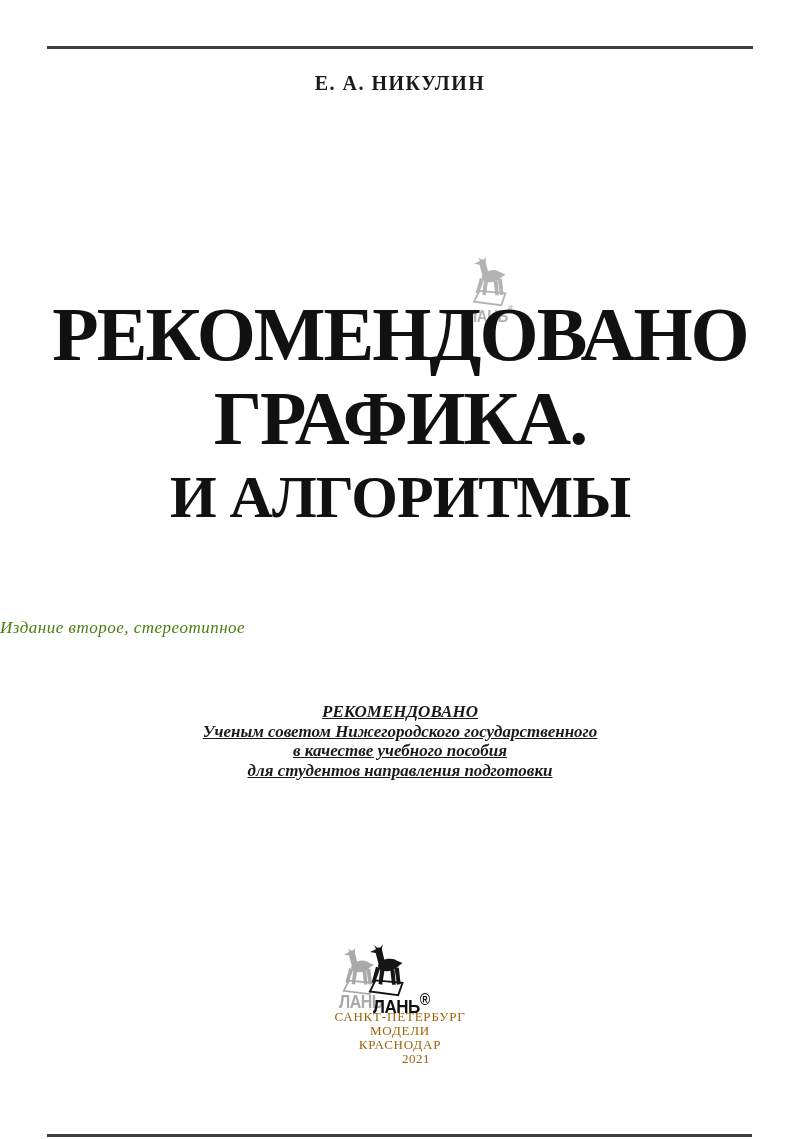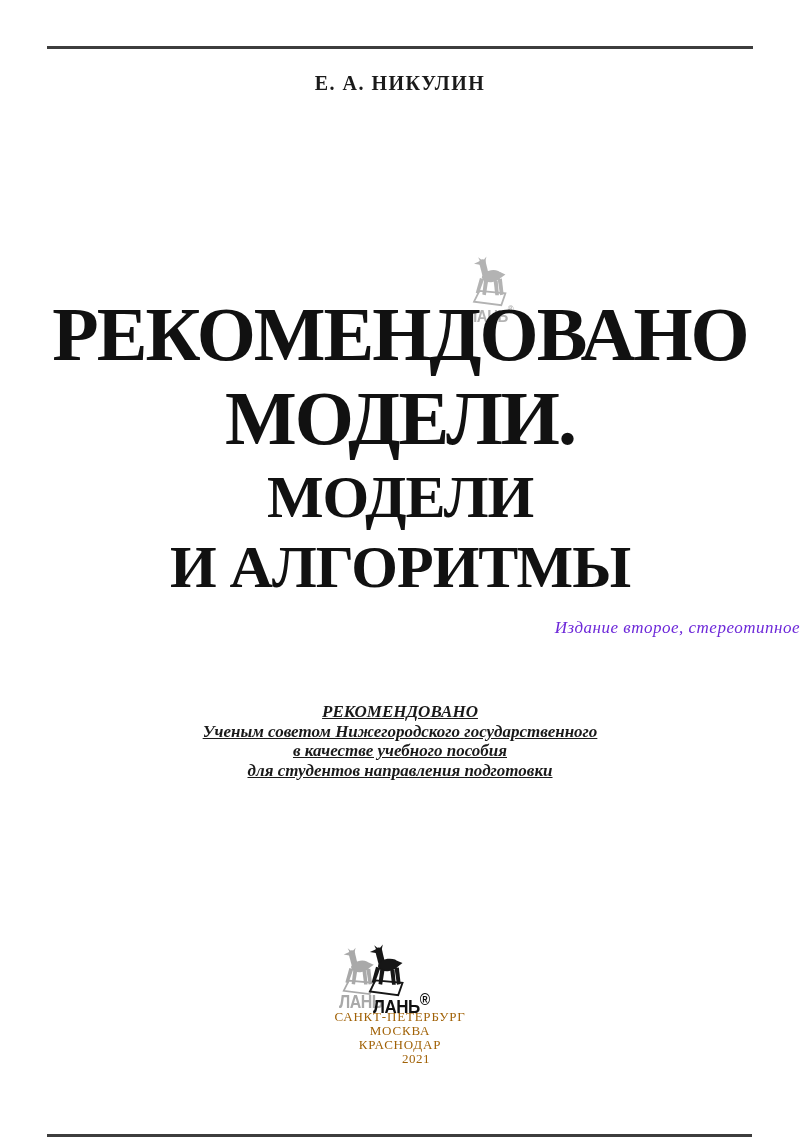--- a/index.html
+++ b/index.html
@@ -54,23 +54,23 @@
     position:absolute; left:0; right:0; top:462px;
     text-align:center;
     font-size:60px; line-height:70px;
     font-weight:bold; letter-spacing:-1px;
     color:#111111;
     z-index:2;
   }
 
   .edition {
     position:absolute; left:0; right:0; top:618px;
-    text-align:right;
+    text-align:left;
     font-style:italic; font-size:17px; letter-spacing:0.5px;
-    color:#6d28d9;
+    color:#4d7c0f;
   }
 
   .recommendation {
     position:absolute; left:0; right:0; top:702px;
     text-align:center;
     font-style:italic; font-weight:bold;
     font-size:17px; line-height:19.5px;
     color:#1a1a1a;
     text-decoration:underline;
   }
@@ -135,25 +135,24 @@
 
   <div class="watermark">
     <svg viewBox="0 0 60 86" width="36" height="51">
       <use href="#deer-shape"></use>
     </svg>
     <div class="logo-word"><span>ЛАНЬ</span><sup>®</sup></div>
   </div>
 
   <div class="title-main">
     <div>РЕКОМЕНДОВАНО</div>
-    <div>МОДЕЛИ.</div>
+    <div>ГРАФИКА.</div>
   </div>
 
   <div class="title-sub">
-    <div>МОДЕЛИ</div>
     <div>И АЛГОРИТМЫ</div>
   </div>
 
   <div class="edition">Издание второе, стереотипное</div>
 
   <div class="recommendation">
     <div>РЕКОМЕНДОВАНО</div>
     <div>Ученым советом Нижегородского государственного</div>
     <div>в качестве учебного пособия</div>
     <div>для студентов направления подготовки</div>
@@ -165,20 +164,20 @@
     </svg>
     <svg class="deer-black" viewBox="0 0 60 86">
       <use href="#deer-shape"></use>
     </svg>
     <div class="word-gray">ЛАНЬ</div>
     <div class="word-black"><span>ЛАНЬ</span><sup>®</sup></div>
   </div>
 
   <div class="imprint">
     <div>САНКТ-ПЕТЕРБУРГ</div>
-    <div>МОСКВА</div>
+    <div>МОДЕЛИ</div>
     <div>КРАСНОДАР</div>
     <div class="year">2021</div>
   </div>
 
   <div class="rule rule-bottom"></div>
 
 </div>
 
 </body></html>

